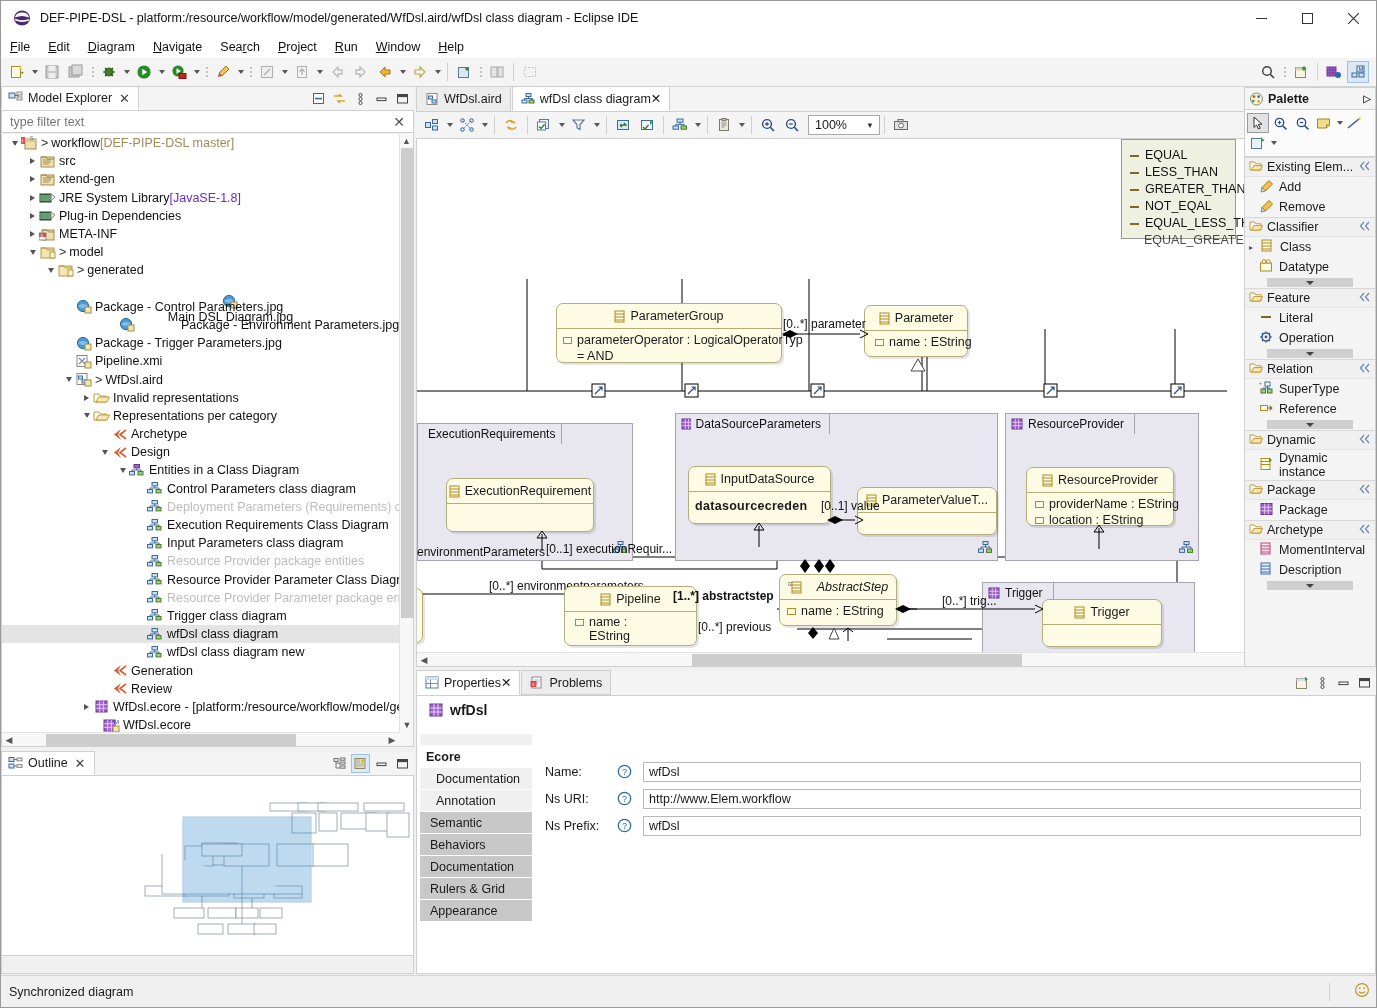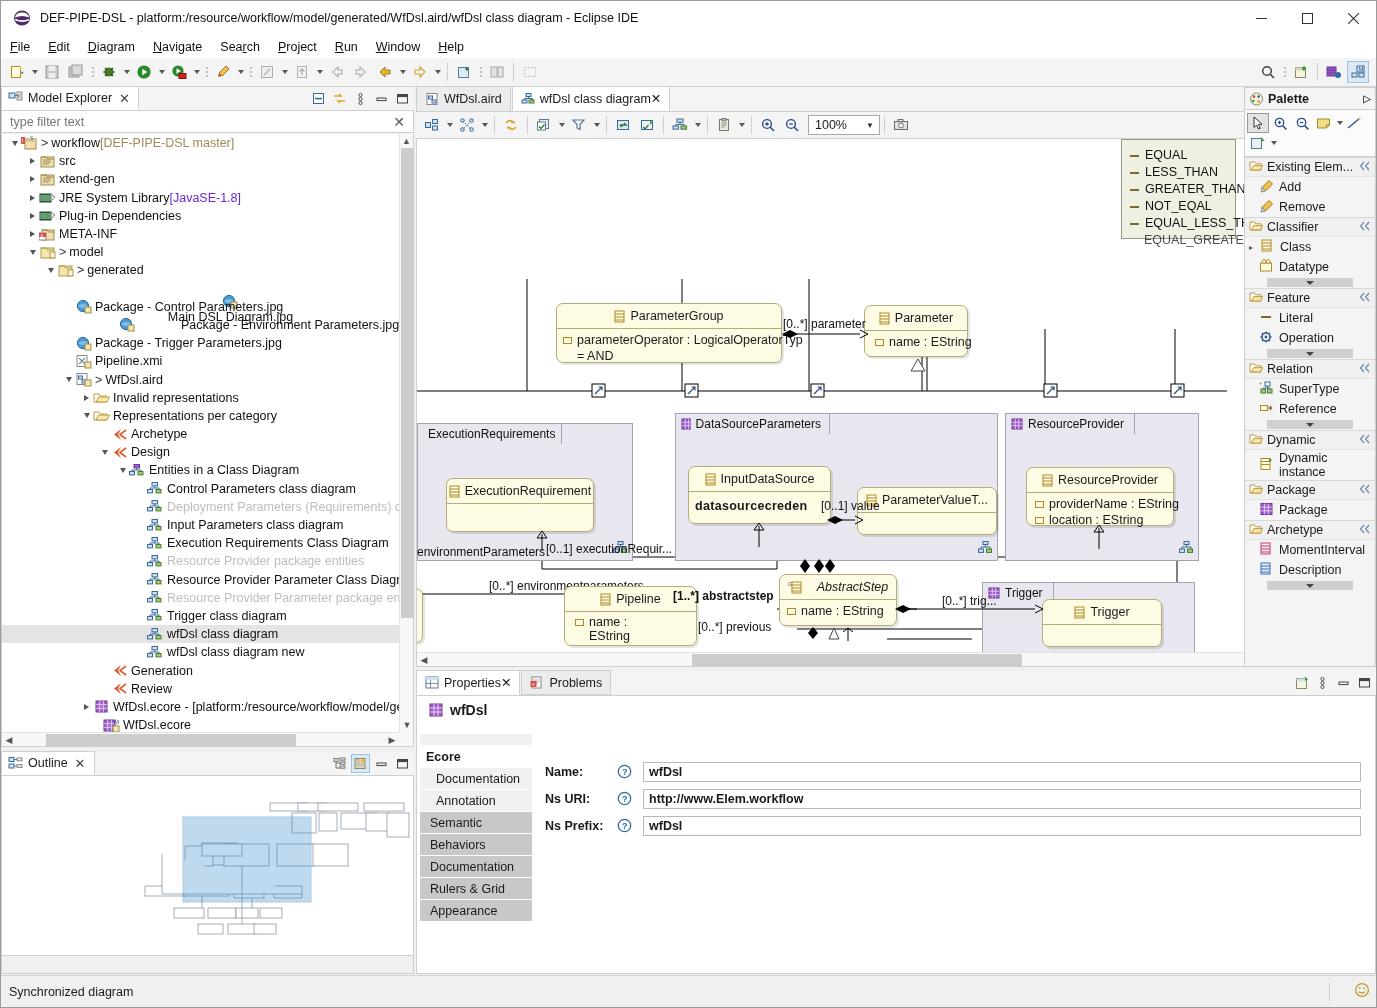--- a/index.html
+++ b/index.html
@@ -127,21 +127,21 @@
   .ptab { height:25px; display:flex; align-items:center; padding:0 8px; font-size:12.5px; background:#fff; border:1px solid #cfcfcf; border-bottom:1px solid #fff; margin-right:1px;}
   .ptab.inact { background:#ececec; border-bottom:1px solid #cfcfcf;}
   .propsbody { position:absolute; left:0; top:25px; right:0; bottom:0; background:#fff; border:1px solid #cfcfcf; border-top:none; }
   .props-title { height:28px; display:flex; align-items:center; gap:7px; padding-left:12px; font-weight:bold; font-size:14px; }
   .tabcol { position:absolute; left:3px; top:38px; width:112px; bottom:4px; }
   .tabitem { height:22px; display:flex; align-items:center; padding-left:10px; font-size:12.5px; background:#c8c8c8; border-bottom:1px solid #fff; }
   .tabitem.sub { background:#f0f0f0; padding-left:16px; }
   .tabitem.cur { background:#fff; font-weight:bold; padding-left:6px; }
   .tabitem.blank { background:#f0f0f0; }
   .fields { position:absolute; left:128px; top:62px; right:14px; }
-  .frow { display:flex; align-items:center; height:27px;font-weight:bold; }
+  .frow { display:flex; align-items:center; height:27px; }
   .flabel { width:72px; font-size:12.5px; }
   .fhelp { width:26px; display:flex; align-items:center; }
   .finput { flex:1; height:20px; border:1px solid #b9b9b9; background:#fff; display:flex; align-items:center; padding-left:5px; font-size:12.5px; }
 
   
   .statusbar { position:absolute; left:0; right:0; bottom:0; height:32px; background:#f0f0f0; border-top:1px solid #d4d4d4; display:flex; align-items:center;}
   .status-text { padding-left:8px; font-size:12.5px; }
   .status-right { position:absolute; right:6px; display:flex; align-items:center; gap:8px;}
   .status-sep { position:absolute; right:46px; width:1px; height:18px; background:#cfcfcf; }
 </style>
@@ -655,33 +655,33 @@
             <div class="trow" style="padding-left: 132px;">
               <span class="twist"></span>
               <span class="ticon">
                 <svg width="17" height="15">
                   <rect x="5" y="1.5" width="5.5" height="3.4" fill="#cfe0f0" stroke="#3a6a9a"></rect>
                   <rect x="0.5" y="8.5" width="5" height="3.4" fill="#cfe0f0" stroke="#3a6a9a"></rect>
                   <rect x="9" y="8.5" width="5" height="3.4" fill="#9ad07a" stroke="#4a7a2a"></rect>
                   <path d="M7.8 5v2M3 7h9v1.5M3 7v1.5" stroke="#3a6a9a" fill="none"></path>
                 </svg>
               </span>
-              <span class="tlabel">Input Parameters class diagram</span>
+              <span class="tlabel">Execution Requirements Class Diagram</span>
             </div>
             <div class="trow" style="padding-left: 132px;">
               <span class="twist"></span>
               <span class="ticon">
                 <svg width="17" height="15">
                   <rect x="5" y="1.5" width="5.5" height="3.4" fill="#cfe0f0" stroke="#3a6a9a"></rect>
                   <rect x="0.5" y="8.5" width="5" height="3.4" fill="#cfe0f0" stroke="#3a6a9a"></rect>
                   <rect x="9" y="8.5" width="5" height="3.4" fill="#9ad07a" stroke="#4a7a2a"></rect>
                   <path d="M7.8 5v2M3 7h9v1.5M3 7v1.5" stroke="#3a6a9a" fill="none"></path>
                 </svg>
               </span>
-              <span class="tlabel">Execution Requirements Class Diagram</span>
+              <span class="tlabel">Input Parameters class diagram</span>
             </div>
             <div class="trow dim" style="padding-left: 132px;">
               <span class="twist"></span>
               <span class="ticon">
                 <svg width="17" height="15">
                   <rect x="5" y="1.5" width="5.5" height="3.4" fill="#cfe0f0" stroke="#3a6a9a"></rect>
                   <rect x="0.5" y="8.5" width="5" height="3.4" fill="#cfe0f0" stroke="#3a6a9a"></rect>
                   <rect x="9" y="8.5" width="5" height="3.4" fill="#9ad07a" stroke="#4a7a2a"></rect>
                   <path d="M7.8 5v2M3 7h9v1.5M3 7v1.5" stroke="#3a6a9a" fill="none"></path>
                 </svg>

